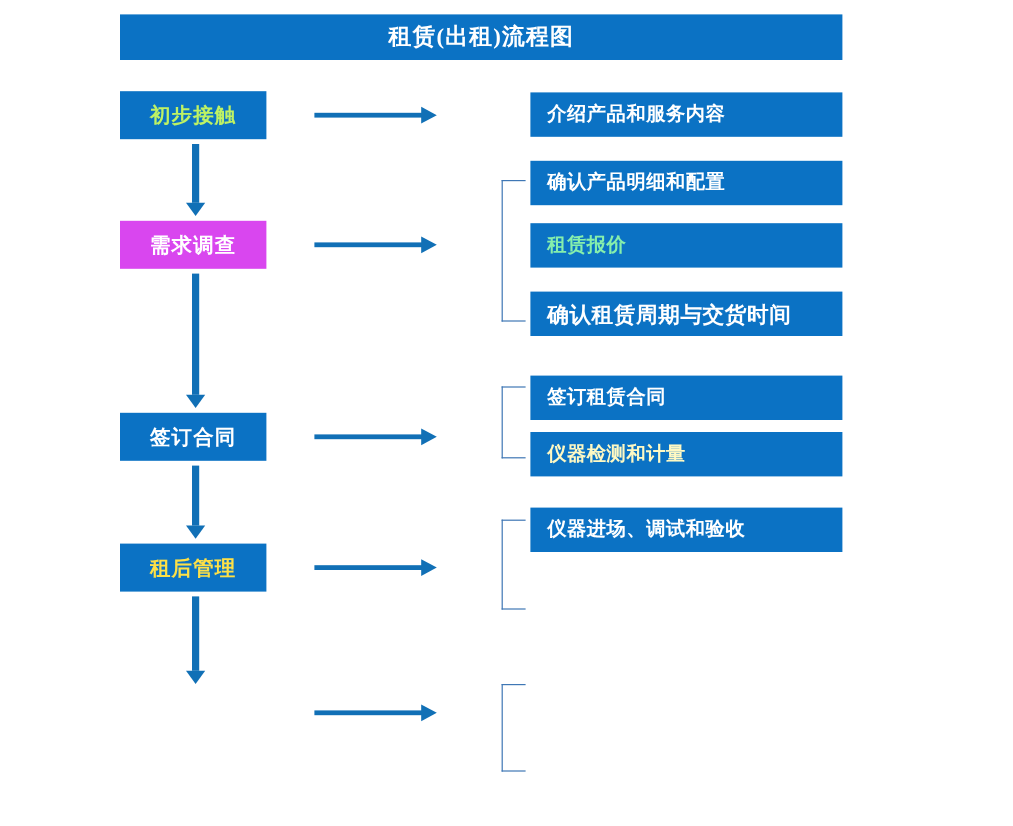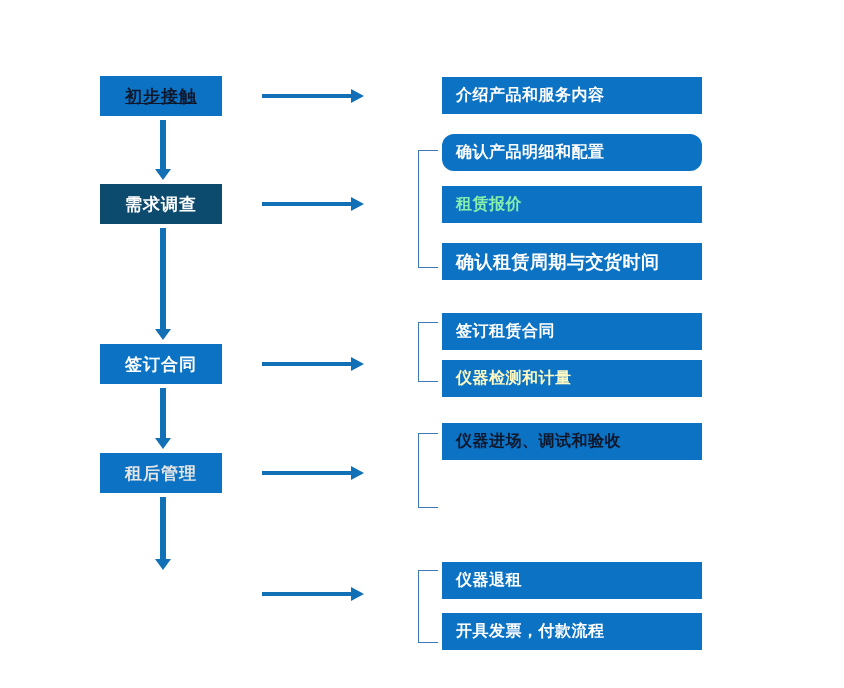--- a/index.html
+++ b/index.html
@@ -134,28 +134,29 @@
     border-right: none;
     box-sizing: border-box;
     background: transparent;
   }
 </style>
 </head>
 <body style="background: rgb(255, 255, 255);">
 
 <div id="chart-root">
 
-
-  <div class="stage-box" style="top: 76px; background: rgb(11, 114, 196); color: #0f172a; text-decoration: underline;">初步接触</div>
-
-  <div class="stage-box" style="top: 184px; background: #0c4a6e; color: rgb(255, 255, 255);">需求调查</div>
+  <div class="title-banner" style="background: rgb(11, 114, 196); color: rgb(255, 255, 255);">租赁(出租)流程图</div>
+
+  <div class="stage-box" style="top: 76px; background: rgb(11, 114, 196); color: #bef264;">初步接触</div>
+
+  <div class="stage-box" style="top: 184px; background: #d946ef; color: rgb(255, 255, 255);">需求调查</div>
 
   <div class="stage-box" style="top: 344px; background: rgb(11, 114, 196); color: rgb(255, 255, 255);">签订合同</div>
 
-  <div class="stage-box" style="top: 453px; background: rgb(11, 114, 196); color: #e5e5e5;">租后管理</div>
+  <div class="stage-box" style="top: 453px; background: rgb(11, 114, 196); color: #fde047;">租后管理</div>
 
 
   <div class="v-arrow" style="top:120px; height:60px; width:16px;">
     <div class="shaft" style="height: 49px; background: rgb(17, 112, 182);"></div>
     <div class="head" style="top: 49px; border-top-color: rgb(17, 112, 182);"></div>
   </div>
 
   <div class="v-arrow" style="top:228px; height:112px; width:16px;">
     <div class="shaft" style="height: 101px; background: rgb(17, 112, 182);"></div>
     <div class="head" style="top: 101px; border-top-color: rgb(17, 112, 182);"></div>
@@ -199,30 +200,28 @@
   <div class="bracket" style="top: 150px; height: 118px; border-color: rgb(63, 119, 181) transparent rgb(63, 119, 181) rgb(63, 119, 181);"></div>
 
   <div class="bracket" style="top: 322px; height: 60px; border-color: rgb(63, 119, 181) transparent rgb(63, 119, 181) rgb(63, 119, 181);"></div>
 
   <div class="bracket" style="top: 433px; height: 75px; border-color: rgb(63, 119, 181) transparent rgb(63, 119, 181) rgb(63, 119, 181);"></div>
 
   <div class="bracket" style="top: 570px; height: 73px; border-color: rgb(63, 119, 181) transparent rgb(63, 119, 181) rgb(63, 119, 181);"></div>
 
   <div class="detail-box" style="top: 77px; background: rgb(11, 114, 196); color: rgb(255, 255, 255); font-family: Liberation Mono, monospace;">介绍产品和服务内容</div>
 
-  <div class="detail-box" style="top: 134px; background: rgb(11, 114, 196); color: rgb(255, 255, 255); border-radius: 12px;">确认产品明细和配置</div>
+  <div class="detail-box" style="top: 134px; background: rgb(11, 114, 196); color: rgb(255, 255, 255);">确认产品明细和配置</div>
 
   <div class="detail-box" style="top: 186px; background: rgb(11, 114, 196); color: #86efac;">租赁报价</div>
 
   <div class="detail-box wide" style="top: 243px; background: rgb(11, 114, 196); color: rgb(255, 255, 255);">确认租赁周期与交货时间</div>
 
   <div class="detail-box" style="top: 313px; background: rgb(11, 114, 196); color: rgb(255, 255, 255);">签订租赁合同</div>
 
   <div class="detail-box" style="top: 360px; background: rgb(11, 114, 196); color: #fef9c3;">仪器检测和计量</div>
 
-  <div class="detail-box" style="top: 423px; background: rgb(11, 114, 196); color: #0f172a;">仪器进场、调试和验收</div>
-
-
-  <div class="detail-box" style="top: 562px; background: rgb(11, 114, 196); color: rgb(255, 255, 255);">仪器退租</div>
-
-  <div class="detail-box" style="top: 613px; background: rgb(11, 114, 196); color: rgb(255, 255, 255);">开具发票，付款流程</div>
+  <div class="detail-box" style="top: 423px; background: rgb(11, 114, 196); color: #ffffff;">仪器进场、调试和验收</div>
+
+
+
 
 </div>
 
 </body></html>

